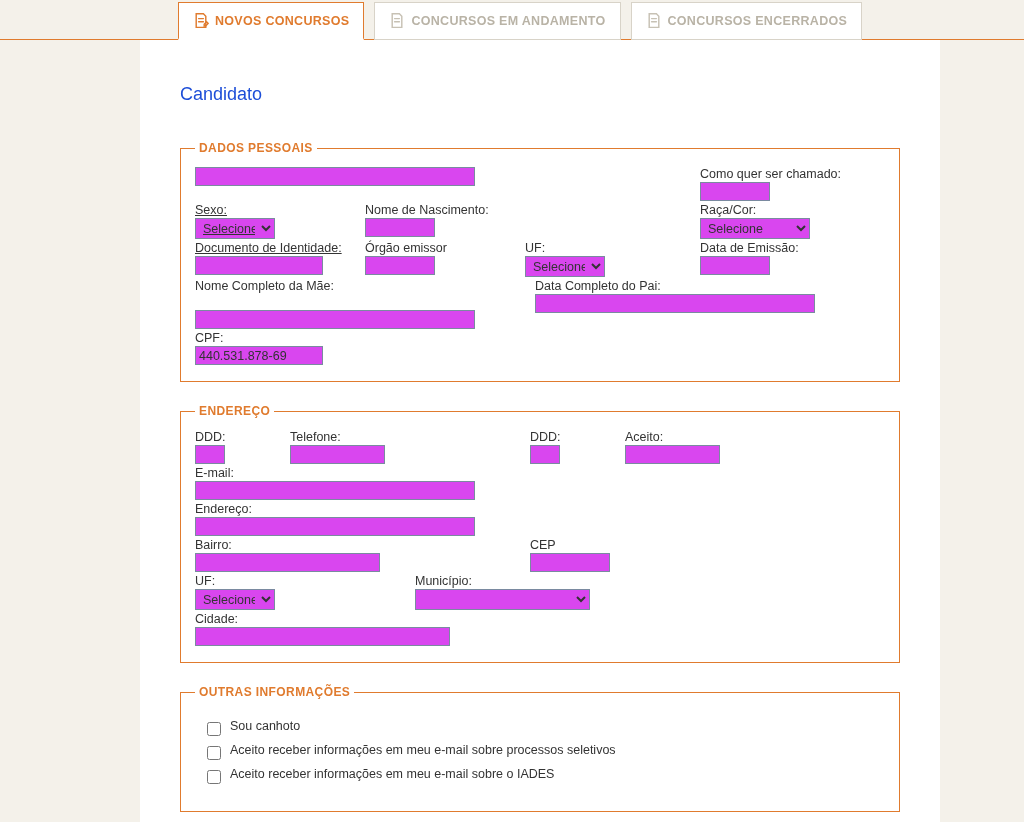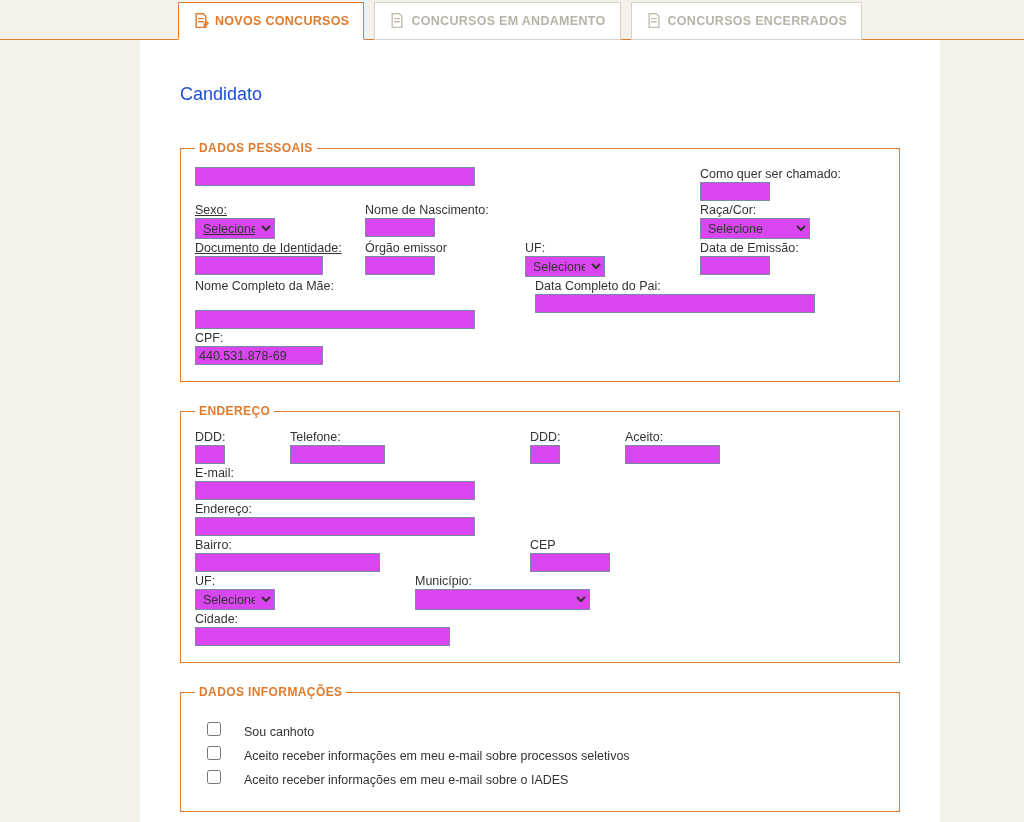--- a/index.html
+++ b/index.html
@@ -92,21 +92,21 @@
     font-size:12.5px;
     padding:1px 3px;
     color:#333;
   }
   select { height:21px; }
   .w280{width:280px} .w110{width:110px} .w120{width:128px}
   .w70{width:70px} .w80{width:80px} .w95{width:95px}
   .w30{width:30px} .w185{width:185px} .w175{width:175px}
   .w255{width:255px}
 
-  .ck { display:flex; align-items:flex-end; gap:20px; margin:4px 0; font-size:12.5px; }
+  .ck { display:flex; align-items:flex-start; gap:6px; margin:4px 0; font-size:12.5px; }
   .ck input { width:14px; height:14px; }
 
   
   .dp-left  { flex:0 0 340px; }
   .dp-sexo  { flex:0 0 170px;text-decoration:underline; }
   .dp-dnasc { flex:0 0 160px; }
   .dp-uf    { flex:0 0 170px; }
   .dp-right-col { width:175px; margin-left:auto; }
   .dp-mae   { flex:0 0 340px;gap:16px; }
   .dp-pai   { flex:1; }
@@ -273,21 +273,21 @@
 
     <div class="row gap-top">
         <div class="col">
       <label class="fl">Cidade:</label>
       <input type="text" class="w255" value="" style="">
     </div>
       </div>
   </fieldset>
 
   <fieldset>
-    <legend>DADOS INFORMAÇÕES</legend>
+    <legend>OUTRAS INFORMAÇÕES</legend>
     <div style="padding:4px 8px">
       <label class="ck">
         <input type="checkbox" style="">
         <span>Sou canhoto</span>
       </label>
       <label class="ck">
         <input type="checkbox" style="">
         <span>Aceito receber informações em meu e-mail sobre processos seletivos</span>
       </label>
       <label class="ck">

